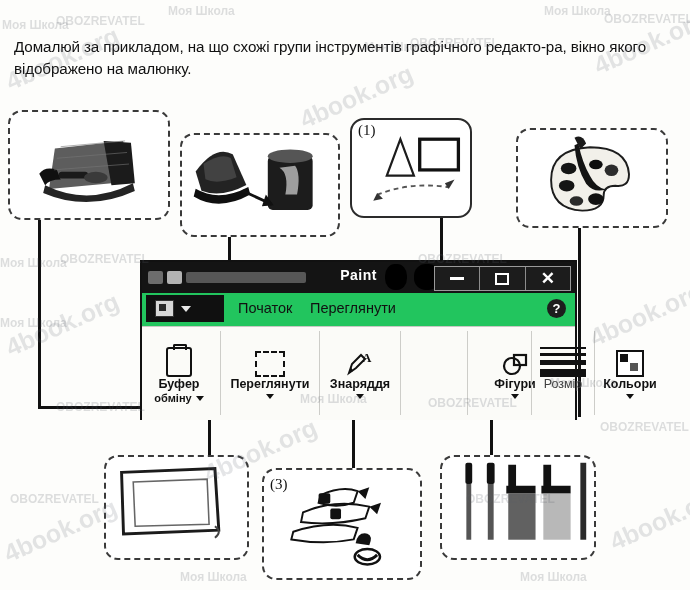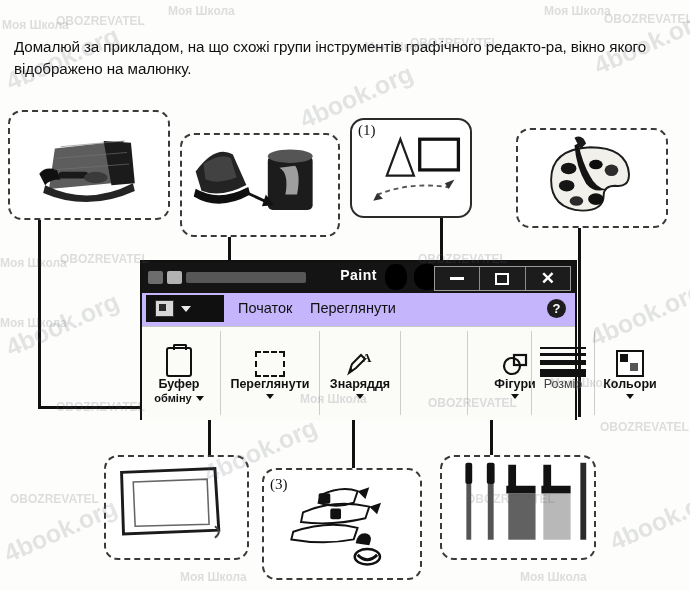--- a/index.html
+++ b/index.html
@@ -75,21 +75,21 @@
     position:absolute;right:4px;top:4px;height:23px;width:135px;
     background:#1c1c1c;border:1px solid #9a9a9a;display:flex;
   }
   .wc{flex:1;display:flex;align-items:center;justify-content:center;color:#fff;}
   .wc .min{width:14px;height:3px;background:#fff;}
   .wc .max{width:14px;height:12px;border:2px solid #fff;box-sizing:border-box;}
   .wc .cls{font-size:17px;font-weight:bold;line-height:1;}
   .wc-sep{width:1px;background:#8c8c8c;}
 
   
-  #tabrow{height:33px;position:relative;background:#c4b5fd;border-bottom:1px solid #c8c8c4;}
+  #tabrow{height:33px;position:relative;background:#22c55e;border-bottom:1px solid #c8c8c4;}
   #filebtn{
     position:absolute;left:4px;top:2px;width:78px;height:27px;background:#101010;
     display:flex;align-items:center;gap:7px;padding-left:9px;box-sizing:border-box;
   }
   #filebtn .sq{width:17px;height:15px;background:#d8d8d8;border:1px solid #333;position:relative;}
   #filebtn .sq:after{content:"";position:absolute;left:3px;top:3px;width:7px;height:7px;background:#2a2a2a;}
   #filebtn .caret{width:0;height:0;border-left:5px solid transparent;border-right:5px solid transparent;border-top:6px solid #e8e8e8;}
   .tab{
     position:absolute;top:7px;font-size:14.5px;color:#111;
   }

